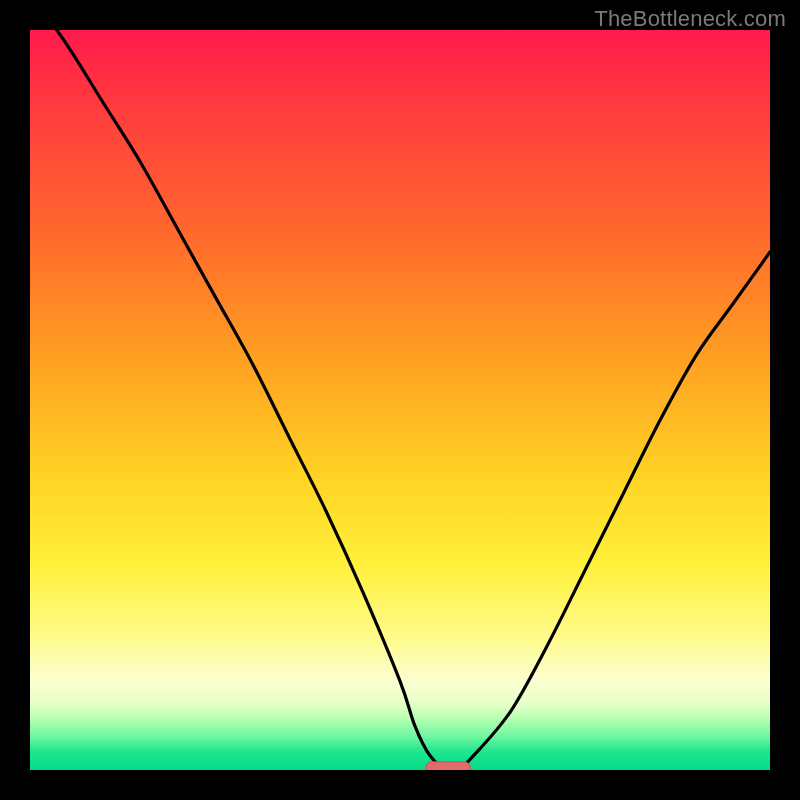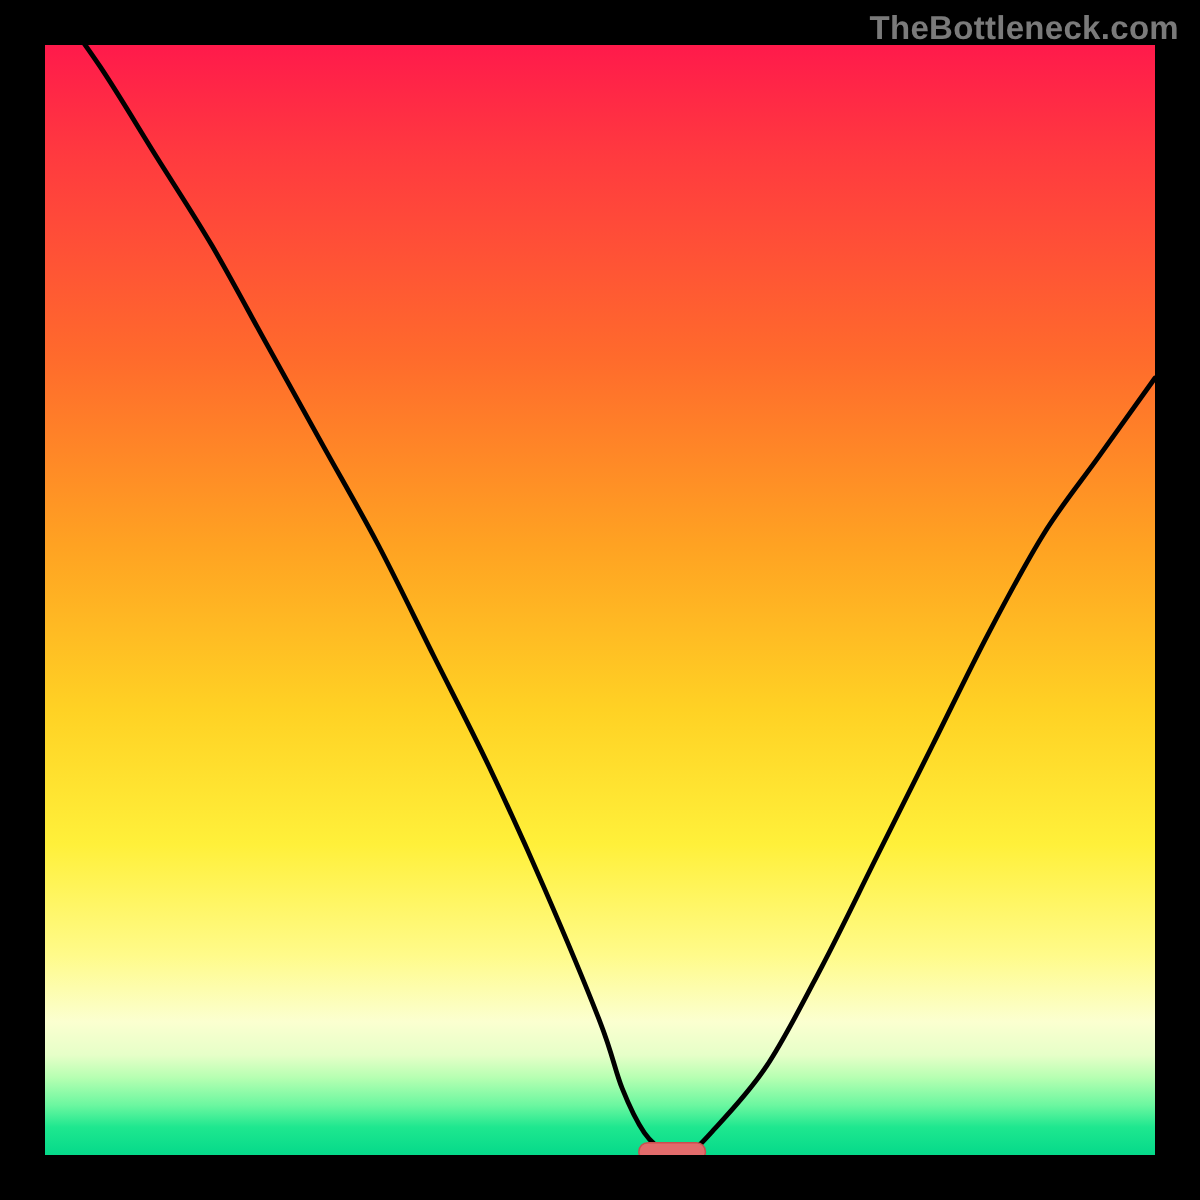--- a/index.html
+++ b/index.html
@@ -16,21 +16,21 @@
     width: 800px;
     height: 800px;
     background: #000;
   }
   .watermark {
     position: absolute;
     top: 6px;
     right: 14px;
     color: #7a7a7a;
     font-size: 22px;
-    font-weight: 700;
+    font-weight: 400;
     letter-spacing: 0.2px;
     z-index: 5;
   }
   .plot-area {
     position: absolute;
     left: 30px;
     top: 30px;
     width: 740px;
     height: 740px;
     overflow: hidden;

